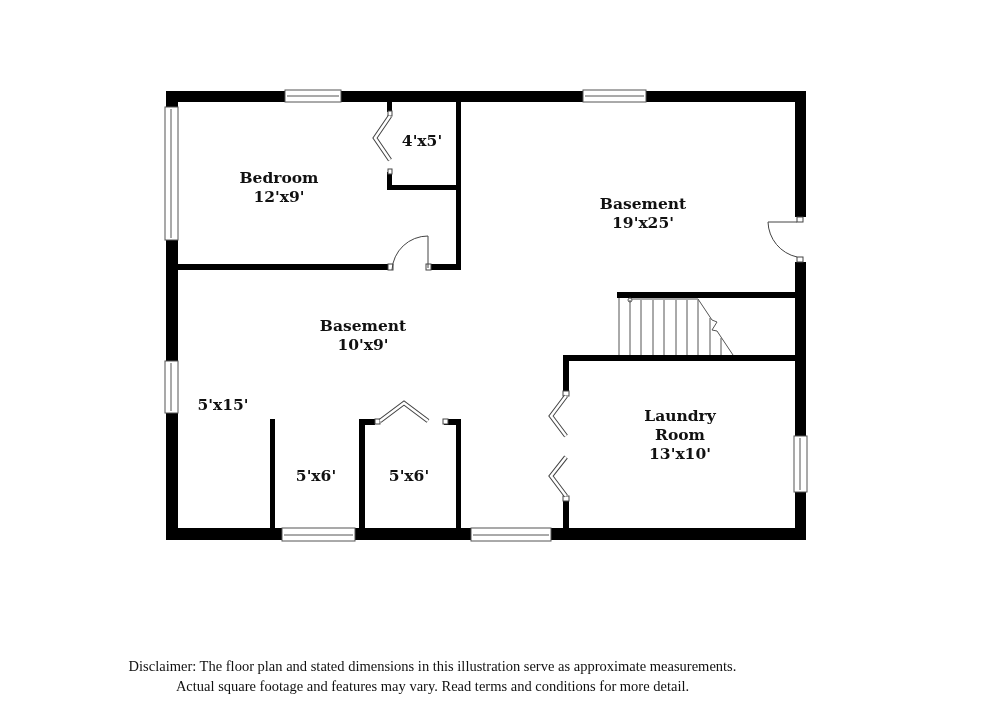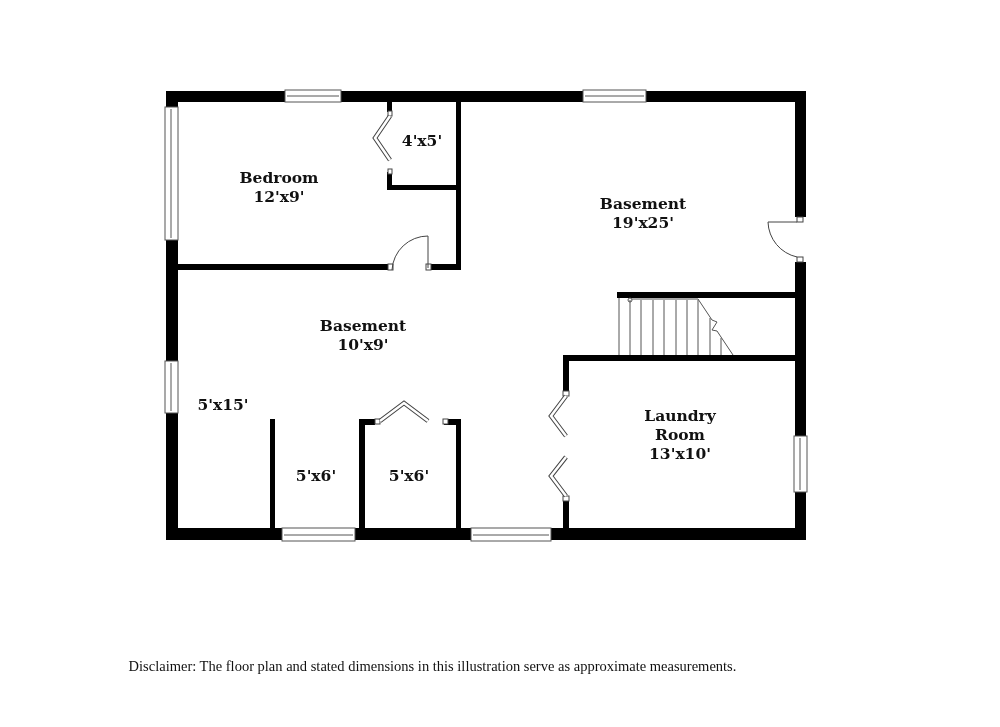--- a/index.html
+++ b/index.html
@@ -146,13 +146,14 @@
     <text class="room-label" x="409" y="481">5'x6'</text>
 
     <text class="room-label" x="680" y="421">Laundry</text>
     <text class="room-label" x="680" y="440">Room</text>
     <text class="room-label" x="680" y="459">13'x10'</text>
   </g>
 </svg>
 
 <div id="disclaimer">
   <div>Disclaimer: The floor plan and stated dimensions in this illustration serve as approximate measurements.</div>
+  <div>Actual square footage and features may vary. Read terms and conditions for more detail.</div>
 </div>
 
 </body></html>

